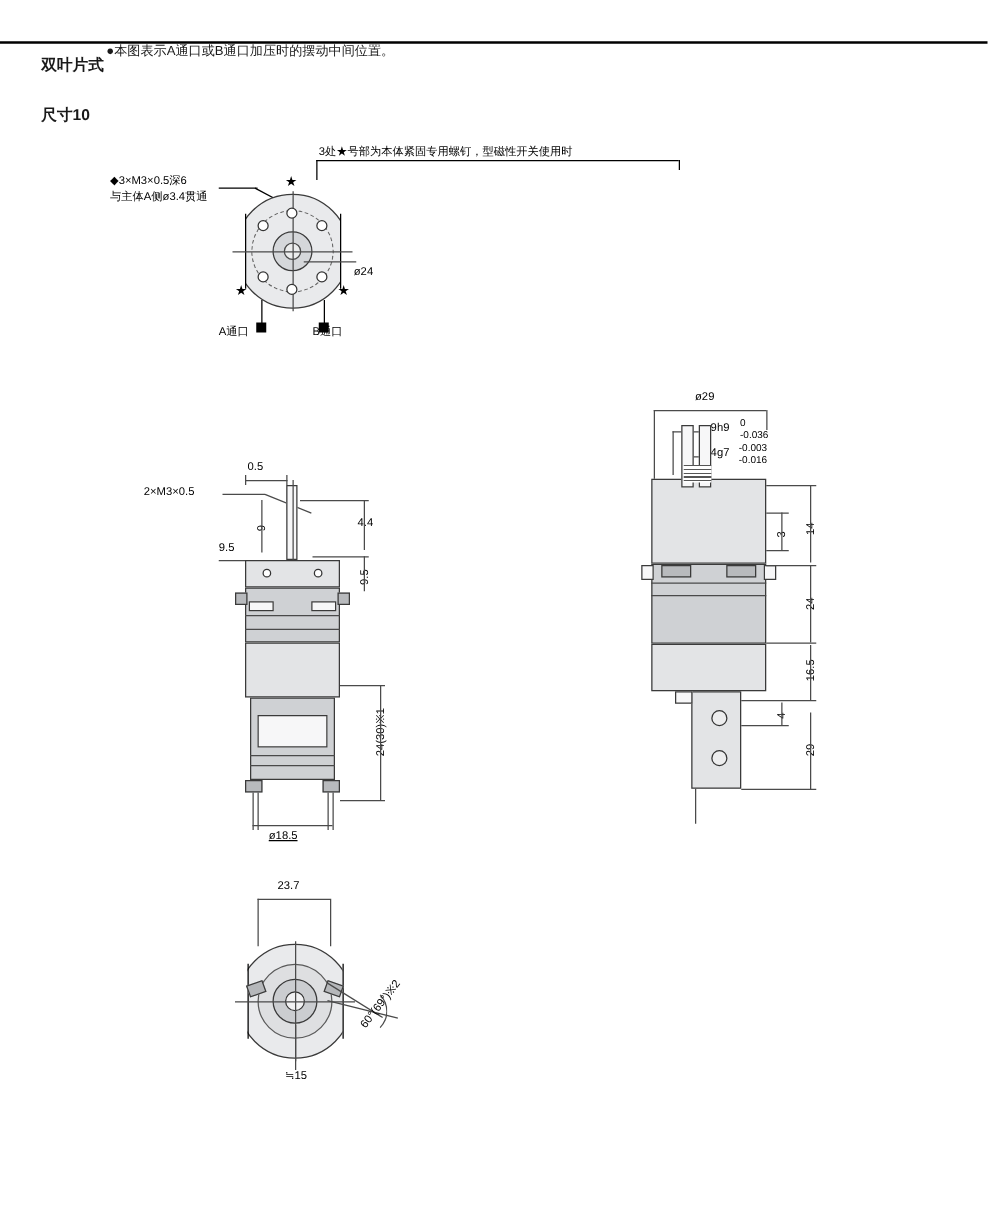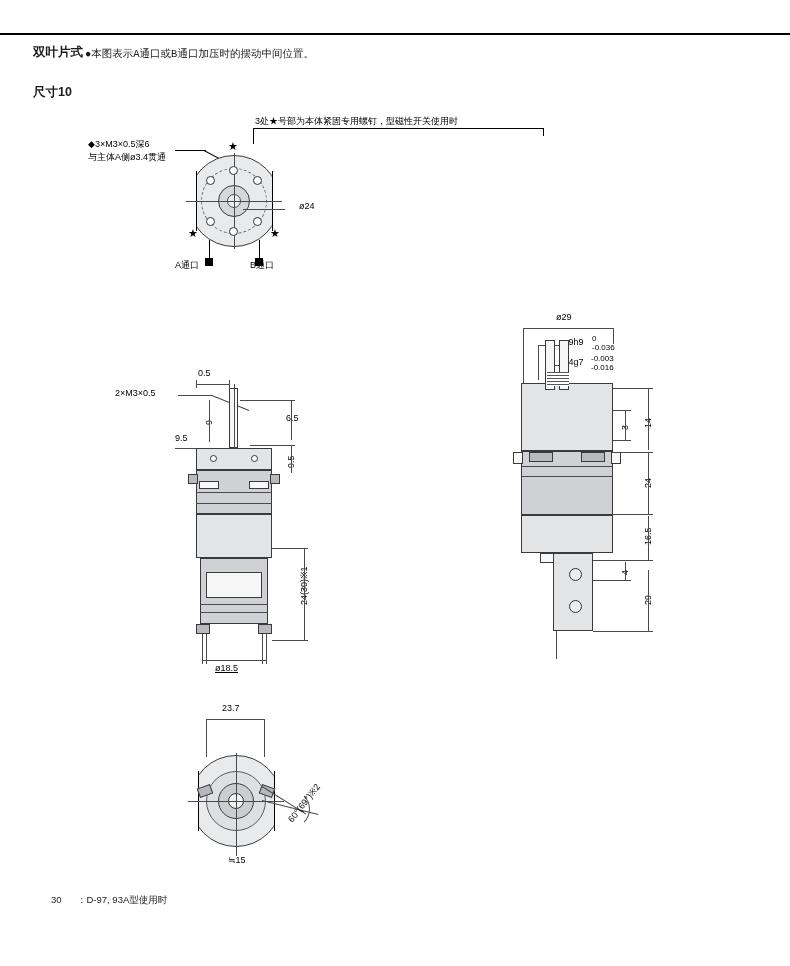--- a/index.html
+++ b/index.html
@@ -43,24 +43,23 @@
     position: absolute;
     left: 33px;
     top: 44px;
     font-size: 12.5px;
     font-weight: bold;
     white-space: nowrap;
   }
   .subnote {
     position: absolute;
     left: 85px;
-    top: 47px;
+    top: 34px;
     font-size: 10.5px;
     white-space: nowrap;
-    font-family: Liberation Mono, monospace;
   }
   .section-title {
     position: absolute;
     left: 33px;
     top: 84px;
     font-size: 12.5px;
     font-weight: bold;
     white-space: nowrap;
   }
 
@@ -151,21 +150,21 @@
     <div style="position:absolute;left:253px;top:176px;width:9px;height:9px;border-radius:50%;border:1px solid #333;background:#fff;box-sizing:border-box;"></div>
     <div style="position:absolute;left:206px;top:217px;width:9px;height:9px;border-radius:50%;border:1px solid #333;background:#fff;box-sizing:border-box;"></div>
     <div style="position:absolute;left:253px;top:217px;width:9px;height:9px;border-radius:50%;border:1px solid #333;background:#fff;box-sizing:border-box;"></div>
     <div style="position:absolute;left:229px;top:166px;width:9px;height:9px;border-radius:50%;border:1px solid #333;background:#fff;box-sizing:border-box;"></div>
     <div style="position:absolute;left:229px;top:227px;width:9px;height:9px;border-radius:50%;border:1px solid #333;background:#fff;box-sizing:border-box;"></div>
 
     <div class="lbl" style="left:228px;top:140px;font-size:11px;">★</div>
     <div class="lbl" style="left:188px;top:227px;font-size:11px;">★</div>
     <div class="lbl" style="left:270px;top:227px;font-size:11px;">★</div>
 
-    <div class="lbl" style="left:283px;top:201px;margin-left:16px;">ø24</div>
+    <div class="lbl" style="left:283px;top:212px;">ø24</div>
     <div class="ln h thin" style="left:243px;top:209px;width:42px;"></div>
 
     <div class="ln v" style="left:209px;top:240px;height:22px;"></div>
     <div class="ln v" style="left:259px;top:240px;height:22px;"></div>
     <div style="position:absolute;left:205px;top:258px;width:8px;height:8px;background:#000;"></div>
     <div style="position:absolute;left:255px;top:258px;width:8px;height:8px;background:#000;"></div>
     <div class="lbl" style="left:175px;top:260px;">A通口</div>
     <div class="lbl" style="left:250px;top:260px;">B通口</div>
   </div>
 
@@ -179,21 +178,21 @@
     <div class="lbl" style="left:115px;top:388px;">2×M3×0.5</div>
     <div class="ln h thin" style="left:178px;top:395px;width:34px;"></div>
     <div class="ln" style="left:212px;top:395px;width:40px;height:1px;background:#4a4a4a;transform:rotate(22deg);transform-origin:left center;"></div>
 
     <div class="lbl vert" style="left:204px;top:425px;">9</div>
     <div class="ln v thin" style="left:209px;top:400px;height:42px;"></div>
 
     <div class="lbl" style="left:175px;top:433px;">9.5</div>
     <div class="ln h thin" style="left:175px;top:448px;width:70px;"></div>
 
-    <div class="lbl" style="left:286px;top:413px;">6.5</div>
+    <div class="lbl" style="left:286px;top:413px;">4.4</div>
     <div class="ln v thin" style="left:291px;top:400px;height:40px;"></div>
     <div class="ln h thin" style="left:240px;top:400px;width:55px;"></div>
 
     <div class="lbl vert" style="left:286px;top:468px;">9.5</div>
     <div class="ln v thin" style="left:291px;top:445px;height:28px;"></div>
     <div class="ln h thin" style="left:250px;top:445px;width:45px;"></div>
 
     <div class="box fill-w" style="left:229px;top:388px;width:9px;height:60px;"></div>
     <div class="ln v thin" style="left:233.5px;top:384px;height:70px;"></div>
 
@@ -325,18 +324,15 @@
     <div class="ln" style="left:262px;top:786px;width:52px;height:1px;background:#4a4a4a;transform:rotate(32deg);transform-origin:left center;"></div>
     <div class="ln" style="left:262px;top:800px;width:58px;height:1px;background:#4a4a4a;transform:rotate(14deg);transform-origin:left center;"></div>
     <div style="position:absolute;left:272px;top:790px;width:36px;height:36px;border:1px solid #4a4a4a;border-radius:50%;border-top-color:transparent;border-left-color:transparent;border-bottom-color:transparent;"></div>
     <div class="lbl" style="left:286px;top:818px;transform:rotate(-52deg);transform-origin:left top;">60°(69°)※2</div>
 
     <div class="lbl" style="left:228px;top:855px;">≒15</div>
     <div class="ln v thin" style="left:236px;top:820px;height:36px;"></div>
   </div>
 
   <div class="notes">
-    <span class="row">
-      <span class="k"></span><span class="v">30</span><span>：D-97, 93A型使用时</span>
-    </span>
   </div>
 
 </div>
 
 </body></html>

